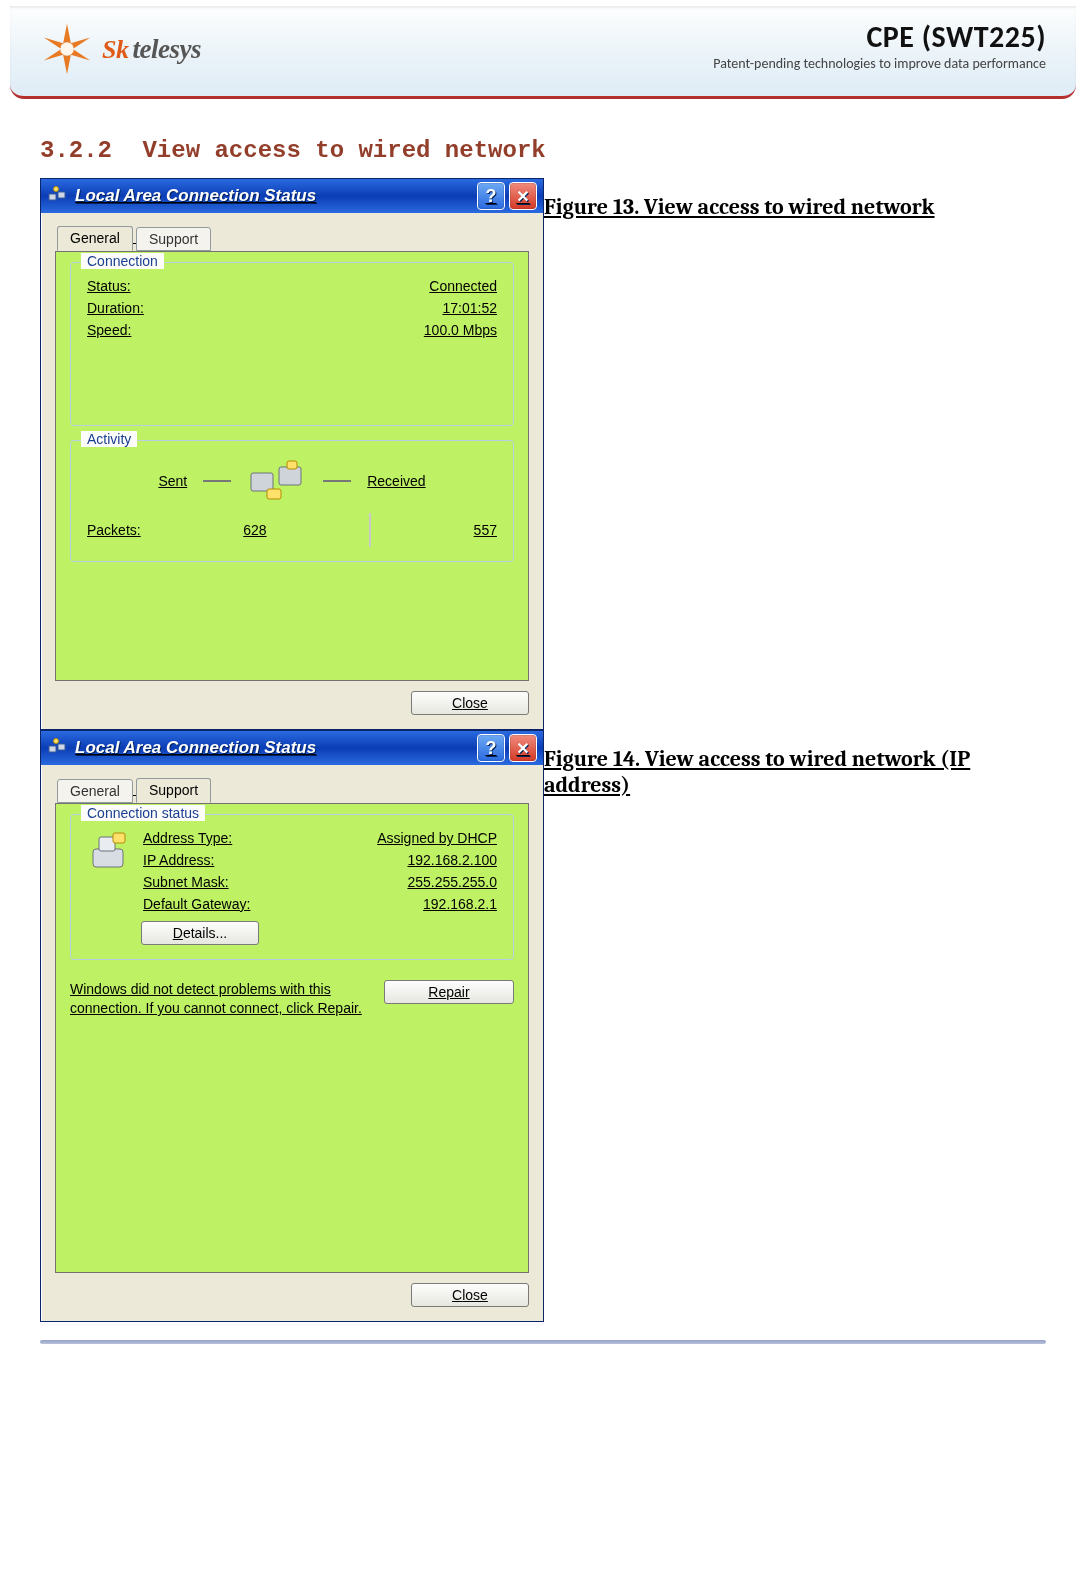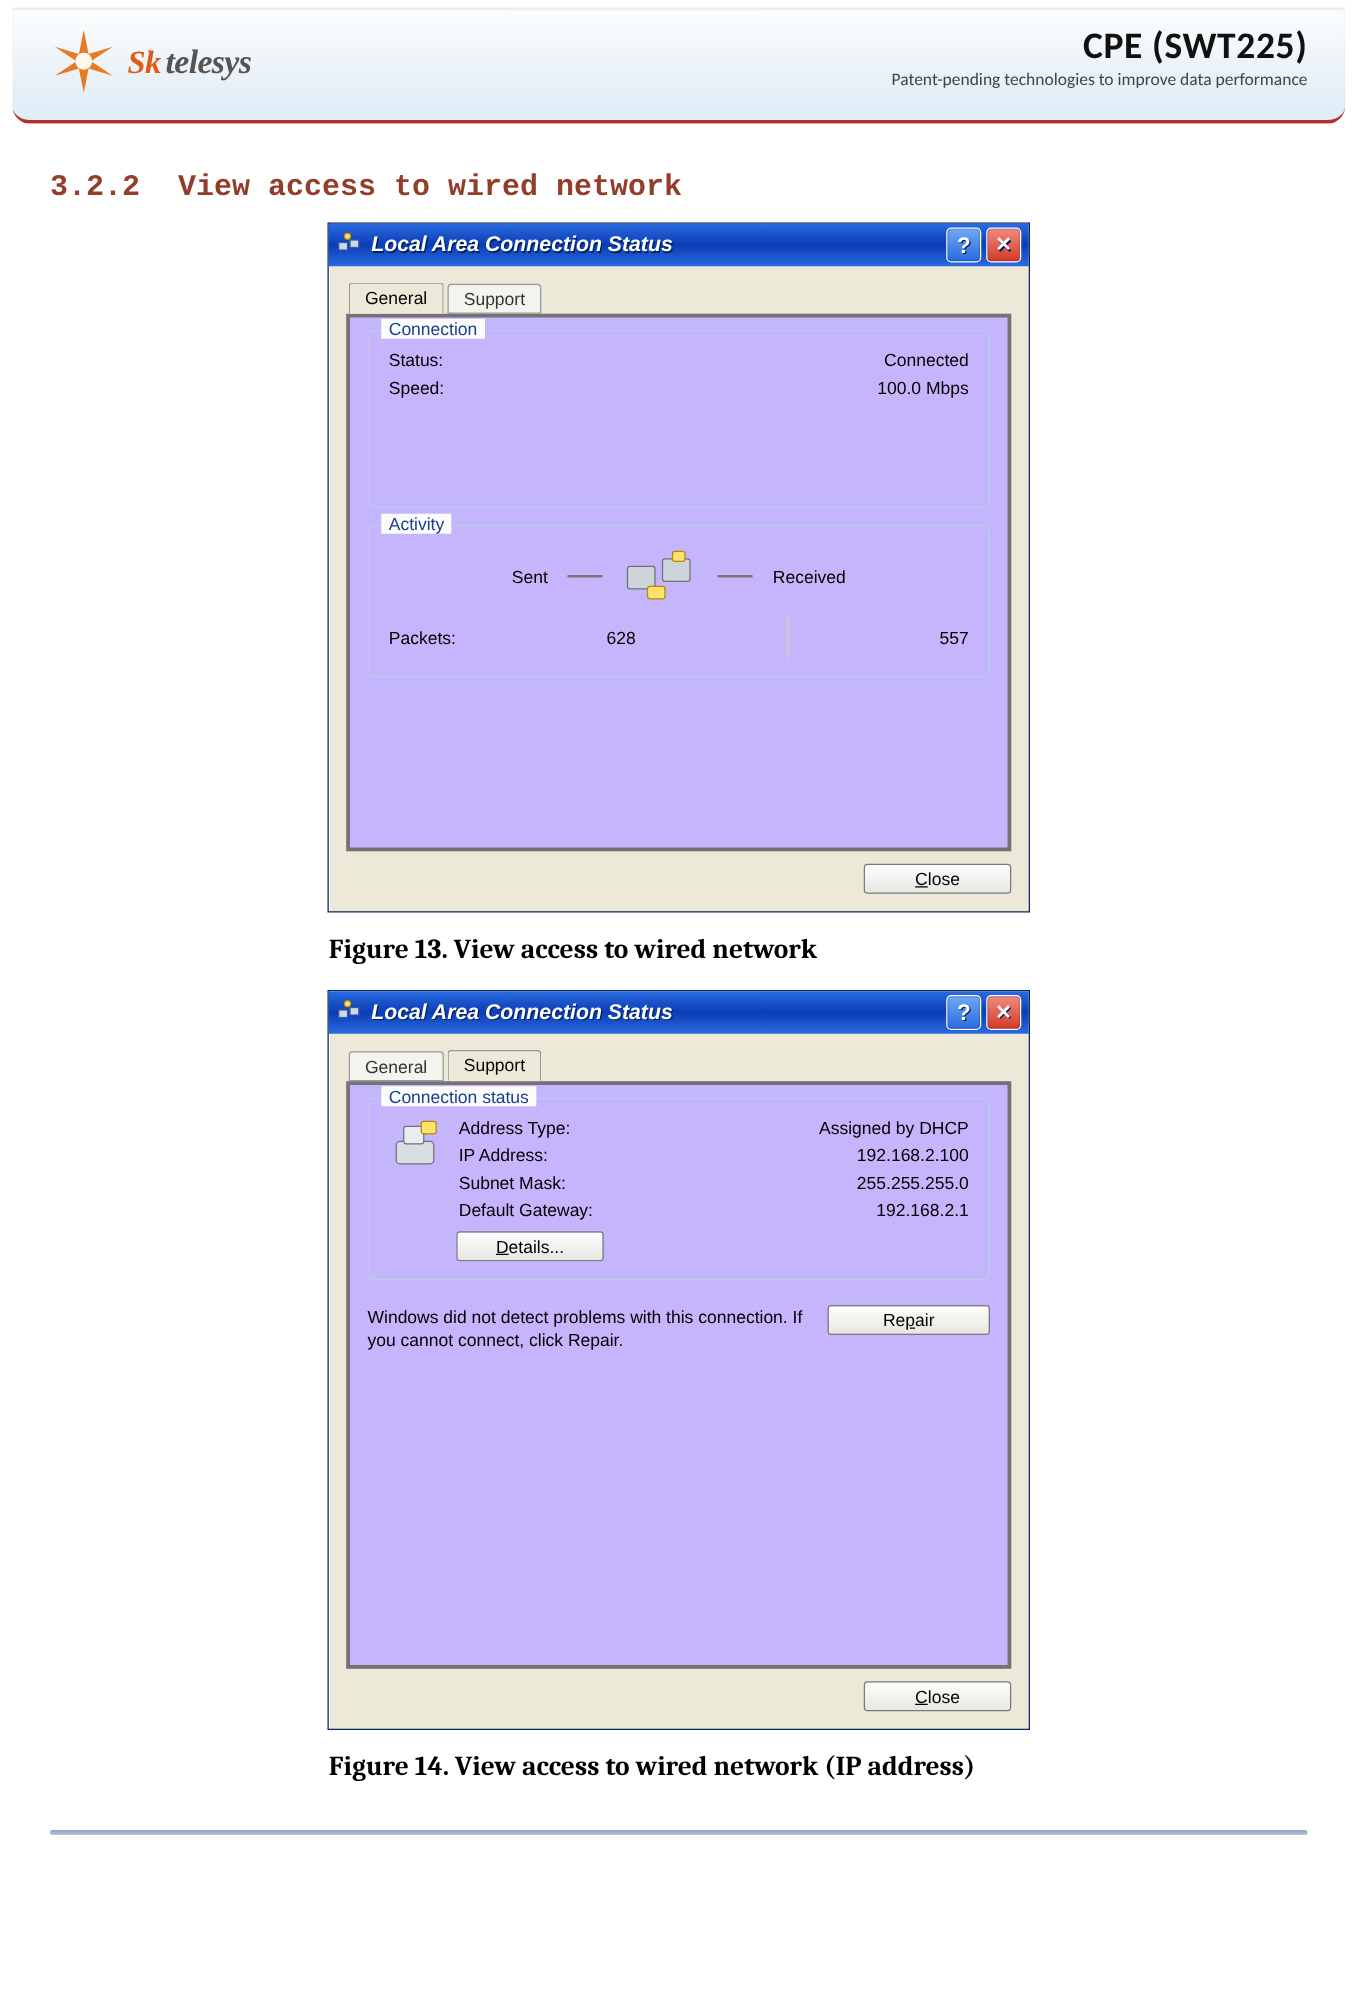--- a/index.html
+++ b/index.html
@@ -79,23 +79,24 @@
   
   .caption {
     font-family: Cambria, Georgia, serif;
     font-weight: 700;
     font-size: 22px;
     margin: 16px 0 20px 0;
     text-align: left;
   }
   .figwrap {
     display: flex;
-    flex-direction: column;
-    align-items: center;
+    flex-direction: row;
+    align-items: flex-start;
     margin: 0 40px;
+    text-decoration: underline;
   }
   
   .xp-window {
     width: 560px;
     border: 1px solid #0a246a;
     background: #ece9d8;
     font-family: Tahoma, Arial, sans-serif;
     font-size: 15px;
     color: #000;
     box-shadow: 1px 1px 0 #fff inset;
@@ -144,22 +145,22 @@
     border: 1px solid #919b9c;
     border-bottom: 1px solid #ece9d8;
     border-radius: 3px 3px 0 0;
     position: relative;
     top: 1px;
     cursor: pointer;
     margin-right: -1px;
   }
   .tab.inactive { background: #f4f3ee; color:#333; border-bottom-color:#919b9c; top:2px; padding-bottom:3px;}
   .tab-panel {
-    border: 3px solid #737373;
-    background: #c4b5fd;
+    border: 1px solid #737373;
+    background: #bef264;
     padding: 10px 14px 16px 14px;
     min-height: 430px;
     box-sizing: border-box;
   }
   .fieldset {
     border: 1px solid #b9cde5;
     border-radius: 4px;
     padding: 12px 14px 14px 14px;
     margin-bottom: 14px;
     position: relative;
@@ -271,20 +272,24 @@
         <div class="tabs">
           <span class="tab">General</span>
           <span class="tab inactive">Support</span>
         </div>
         <div class="tab-panel">
           <div class="fieldset">
             <span class="legend">Connection</span>
             <div class="kv">
                 <span>Status:</span>
                 <span>Connected</span>
+              </div>
+            <div class="kv">
+                <span>Duration:</span>
+                <span>17:01:52</span>
               </div>
             <div class="kv">
                 <span>Speed:</span>
                 <span>100.0 Mbps</span>
               </div>
             <div style="height:70px"></div>
           </div>
           <div class="fieldset">
             <span class="legend">Activity</span>
             <div class="activity-row">

